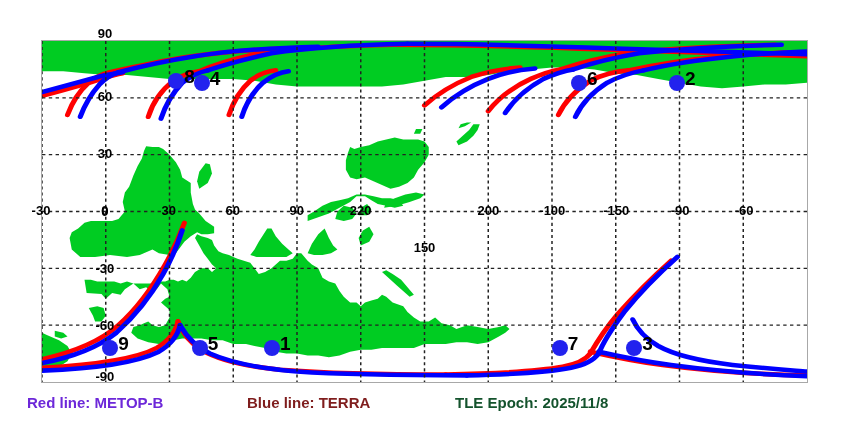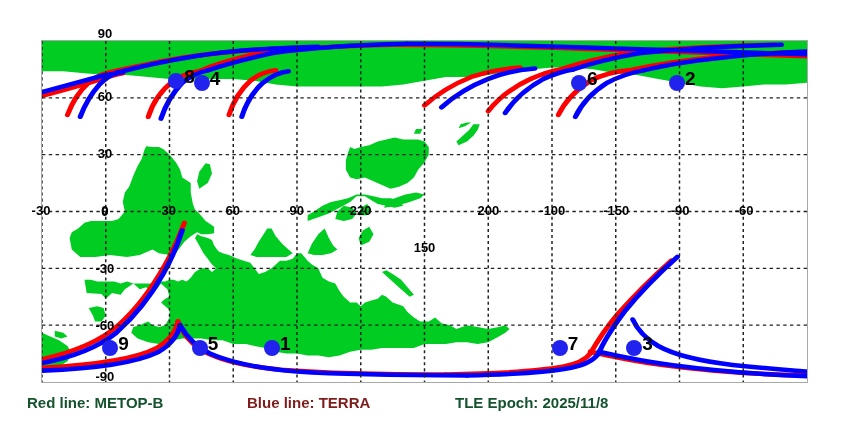--- a/index.html
+++ b/index.html
@@ -39,21 +39,21 @@
     font-size:19px;font-weight:bold;color:#000000;line-height:1;
     white-space:nowrap;
   }
 
   
   #legend{position:absolute;left:0;top:392px;width:850px;height:33px;}
   .leg{
     position:absolute;top:0;font-size:15px;font-weight:bold;
     font-family:"Liberation Sans", sans-serif;white-space:nowrap;line-height:22px;
   }
-  #leg-red{left:27px;color:#14532d;}
+  #leg-red{left:27px;color:#6d28d9;}
   #leg-blue{left:247px;color:#7f1d1d;}
   #leg-epoch{left:455px;color:#14532d;}
 </style>
 </head>
 <body>
 
 <div id="app">
 
   <div id="plot">
     <div id="mapclip">

